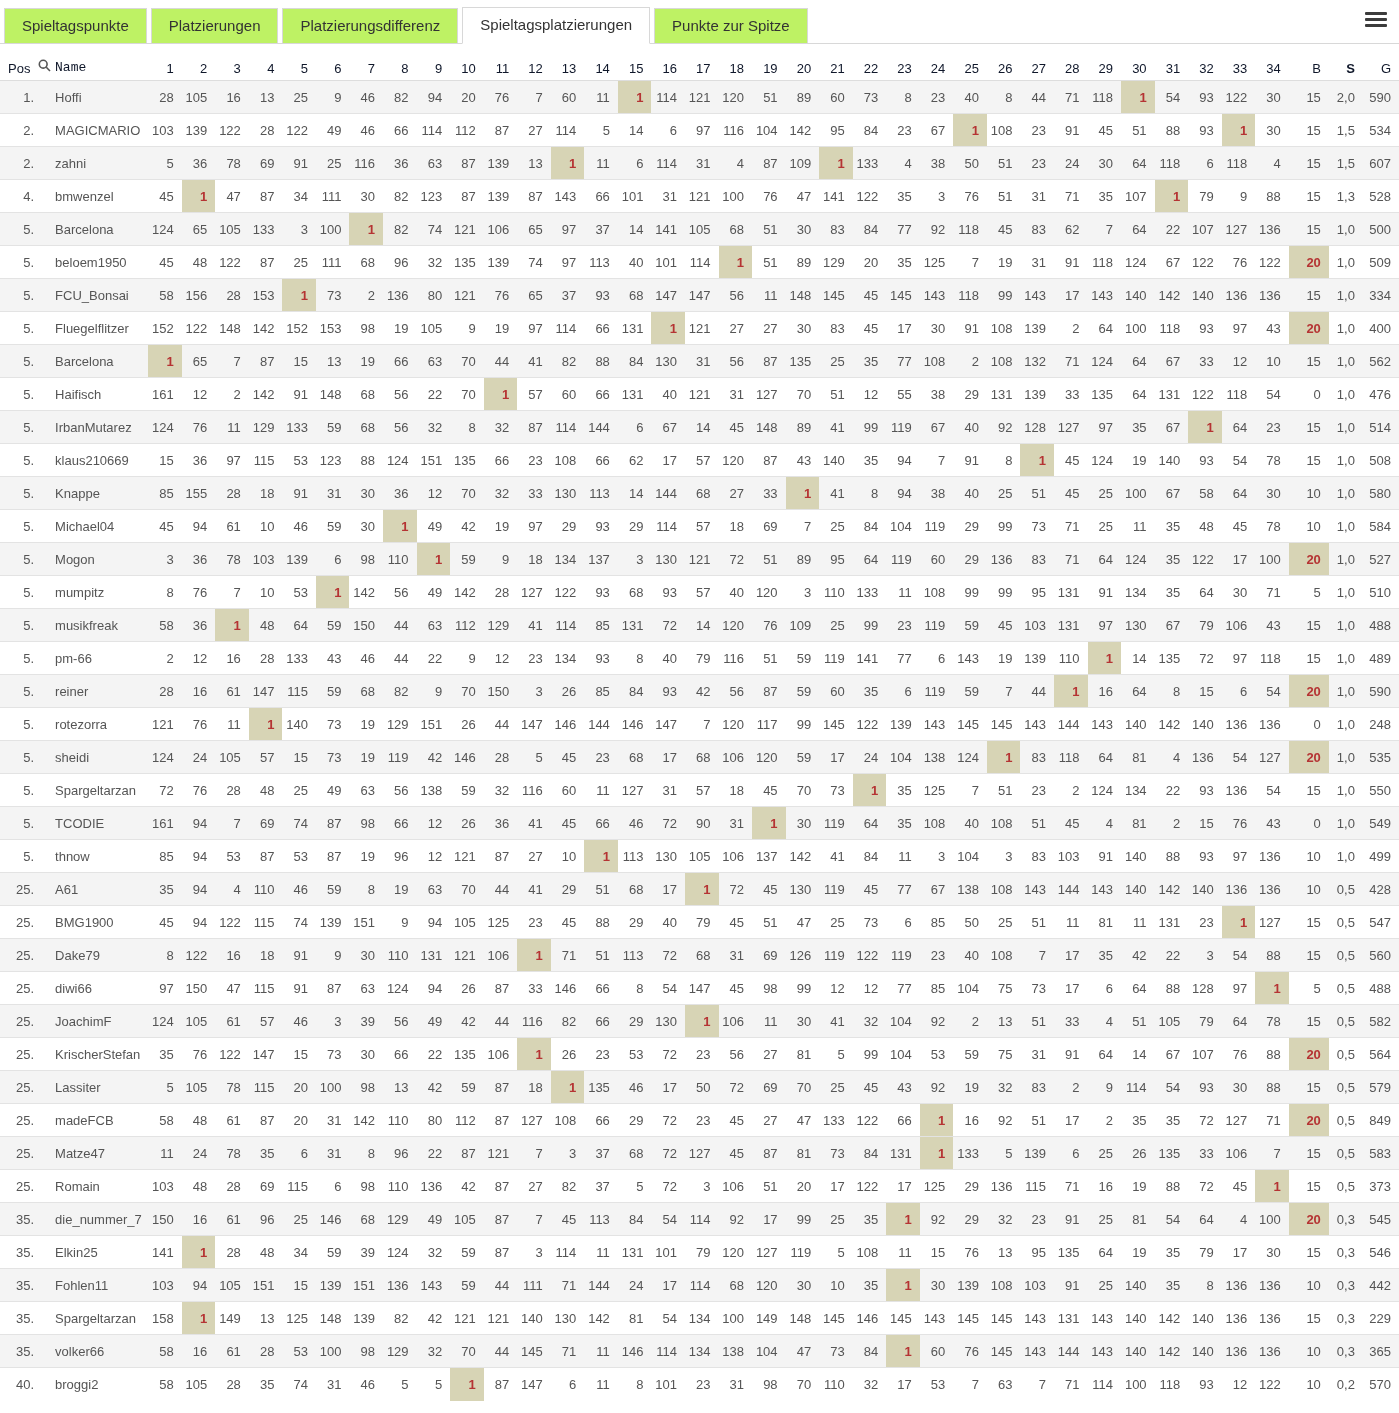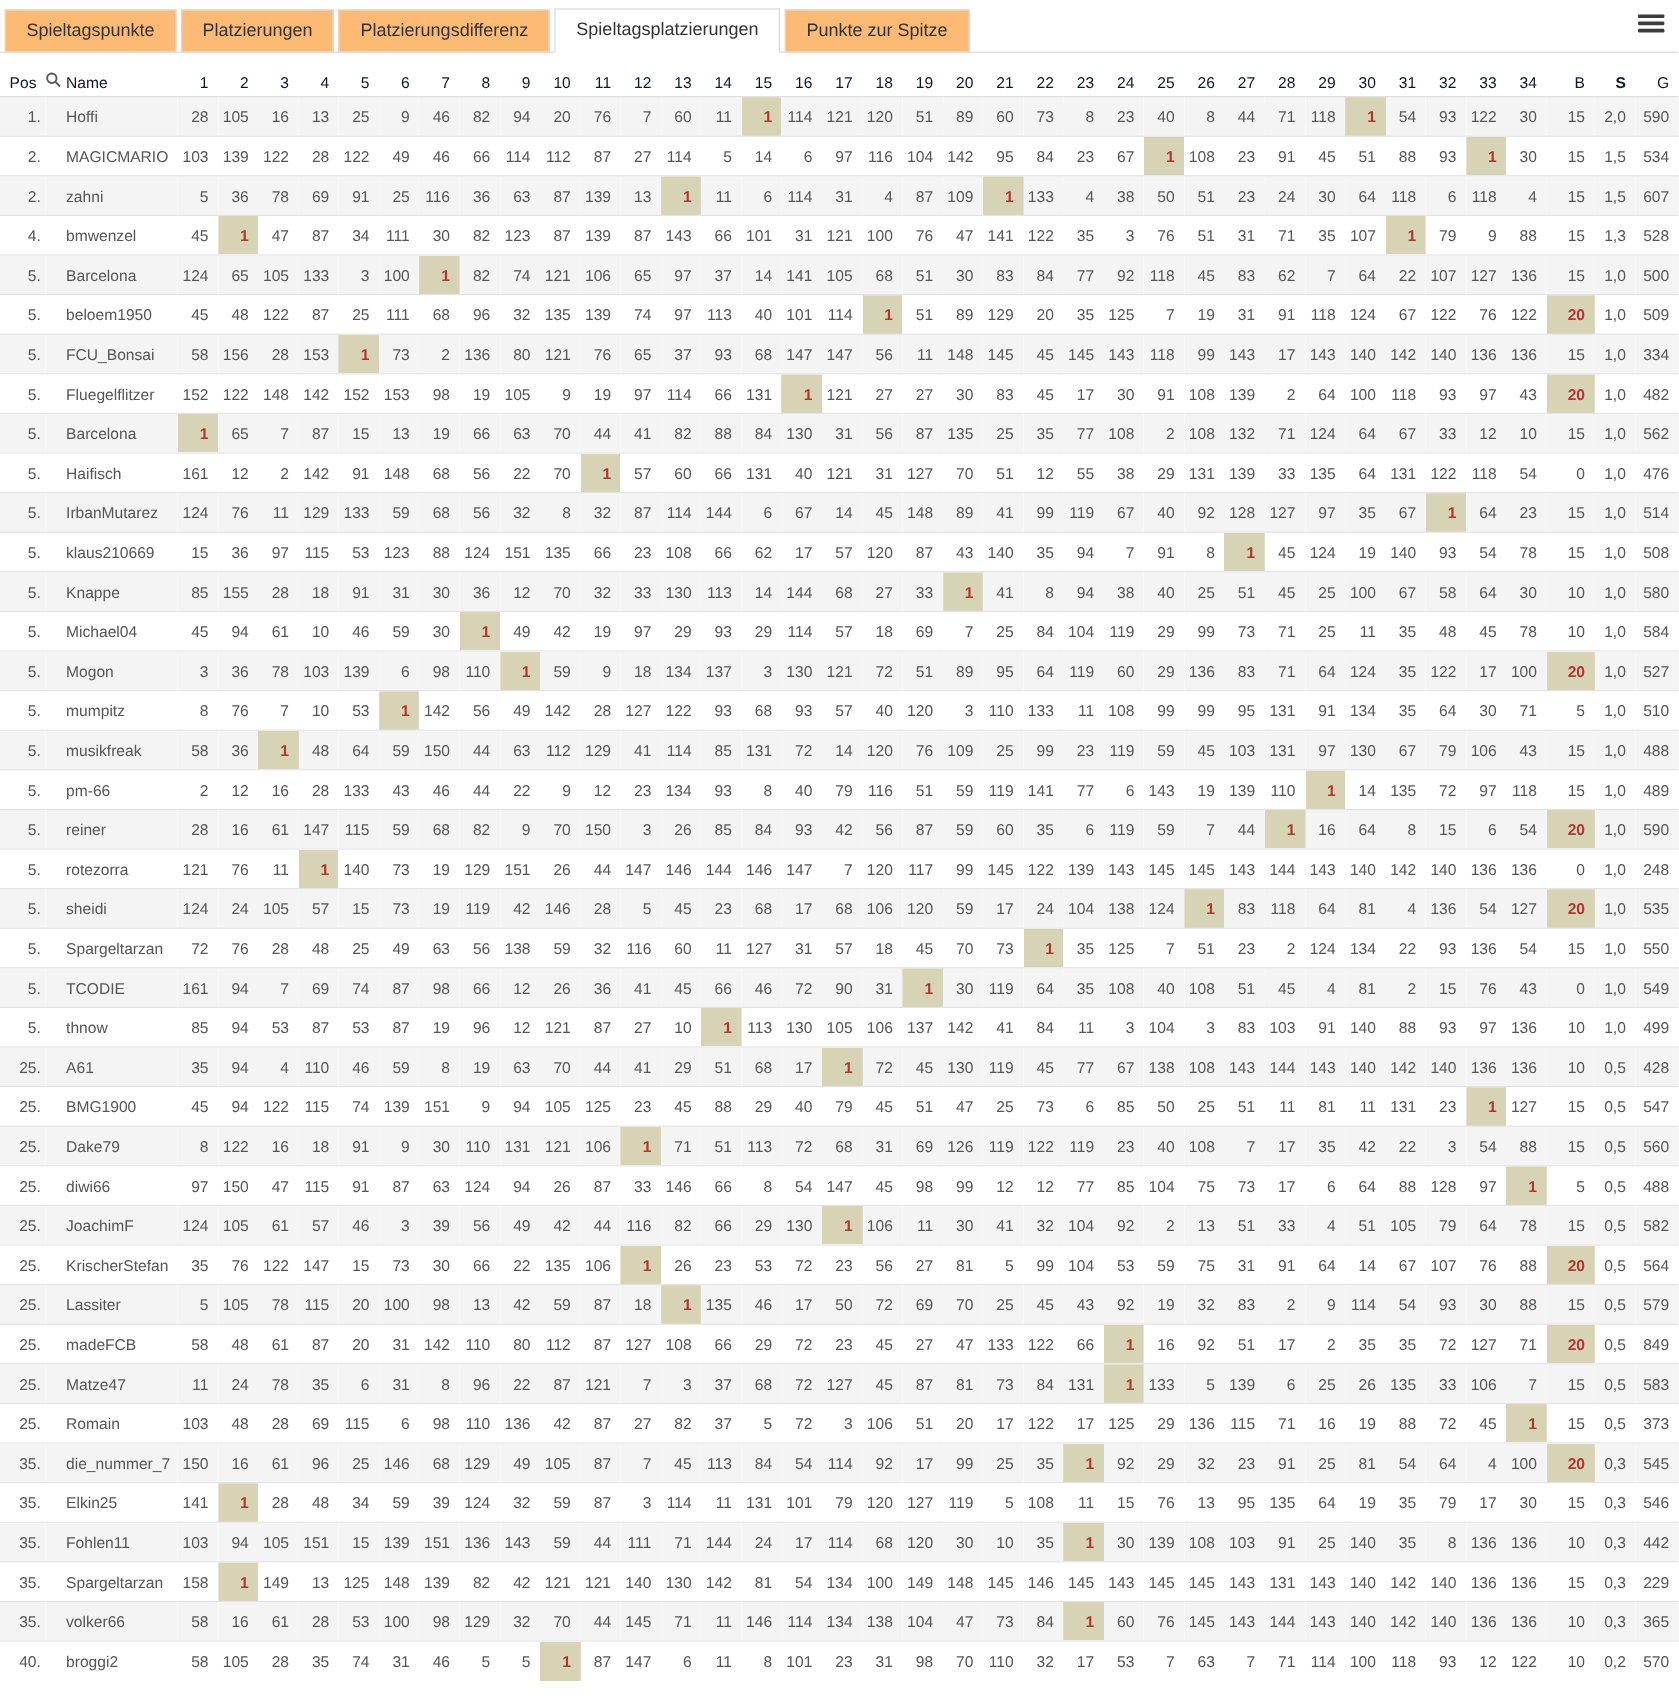--- a/index.html
+++ b/index.html
@@ -1,32 +1,32 @@
 <!DOCTYPE html>
 <html><head>
 <meta charset="utf-8">
 <style>
   html,body{margin:0;padding:0;background:#fff;font-family:"Liberation Sans",sans-serif;}
   .page{width:1399px;}
 
   
   .tabbar{display:flex;align-items:flex-end;border-bottom:1px solid #d8d8d8;padding:4px 10px 0 4px;height:39px;box-sizing:content-box;position:relative;}
-  .tab{background:#fdba74;border:1px solid #d8d8d8;border-bottom:none;color:#333;font-size:15px;
+  .tab{background:#bef264;border:1px solid #d8d8d8;border-bottom:none;color:#333;font-size:15px;
        padding:9px 17px 10px 17px;margin-right:4px;cursor:pointer;white-space:nowrap;line-height:1;}
   .tab.active{background:#fff;position:relative;margin-bottom:-1px;padding-bottom:11px;border-bottom:1px solid #fff;}
   .menu-btn{margin-left:auto;align-self:center;margin-bottom:8px;cursor:pointer;padding:2px;}
   .menu-btn .bar{width:22px;height:3px;background:#3c3c3c;margin:3px 0;border-radius:1px;}
 
   
   table{border-collapse:collapse;table-layout:fixed;width:1399px;margin-top:10px;}
   th,td{font-size:13px;font-weight:normal;color:#555;padding:0 8px 0 0;white-space:nowrap;overflow:hidden;}
   thead th{color:#0f172a;text-align:right;height:22px;vertical-align:bottom;padding-bottom:4px;}
   thead tr.toprow th{text-align:left;padding-bottom:0;height:18px;color:#333;}
   thead th.h-pos{text-align:left;padding-left:8px;}
-  thead th.h-name{text-align:left;}
+  thead th.h-name{text-align:left;font-family:Liberation Mono, monospace;}
   thead th.h-s{font-weight:bold;}
   tbody tr{height:33px;}
   tbody tr:nth-child(odd){background:#f4f4f4;}
   tbody tr{border-top:1px solid #e3e3e3;}
   tbody tr:first-child{border-top:1px solid #ddd;}
   td{text-align:right;}
   td.c-pos{padding-right:4px;}
   td.c-name{text-align:left;padding-left:17px;padding-right:0;}
   td.hl,td.hl-b{background:#d7d4b5;color:#b53333;font-weight:bold;}
   .searchicon{display:inline-block;vertical-align:-2px;margin-right:4px;}
@@ -467,21 +467,21 @@
           <td>139</td>
           <td>2</td>
           <td>64</td>
           <td>100</td>
           <td>118</td>
           <td>93</td>
           <td>97</td>
           <td>43</td>
           <td class="hl-b">20</td>
           <td>1,0</td>
-          <td>482</td>
+          <td>400</td>
         </tr>
         <tr>
           <td class="c-pos">5.</td>
           <td class="c-name">Barcelona</td>
           <td class="hl">1</td>
           <td>65</td>
           <td>7</td>
           <td>87</td>
           <td>15</td>
           <td>13</td>

